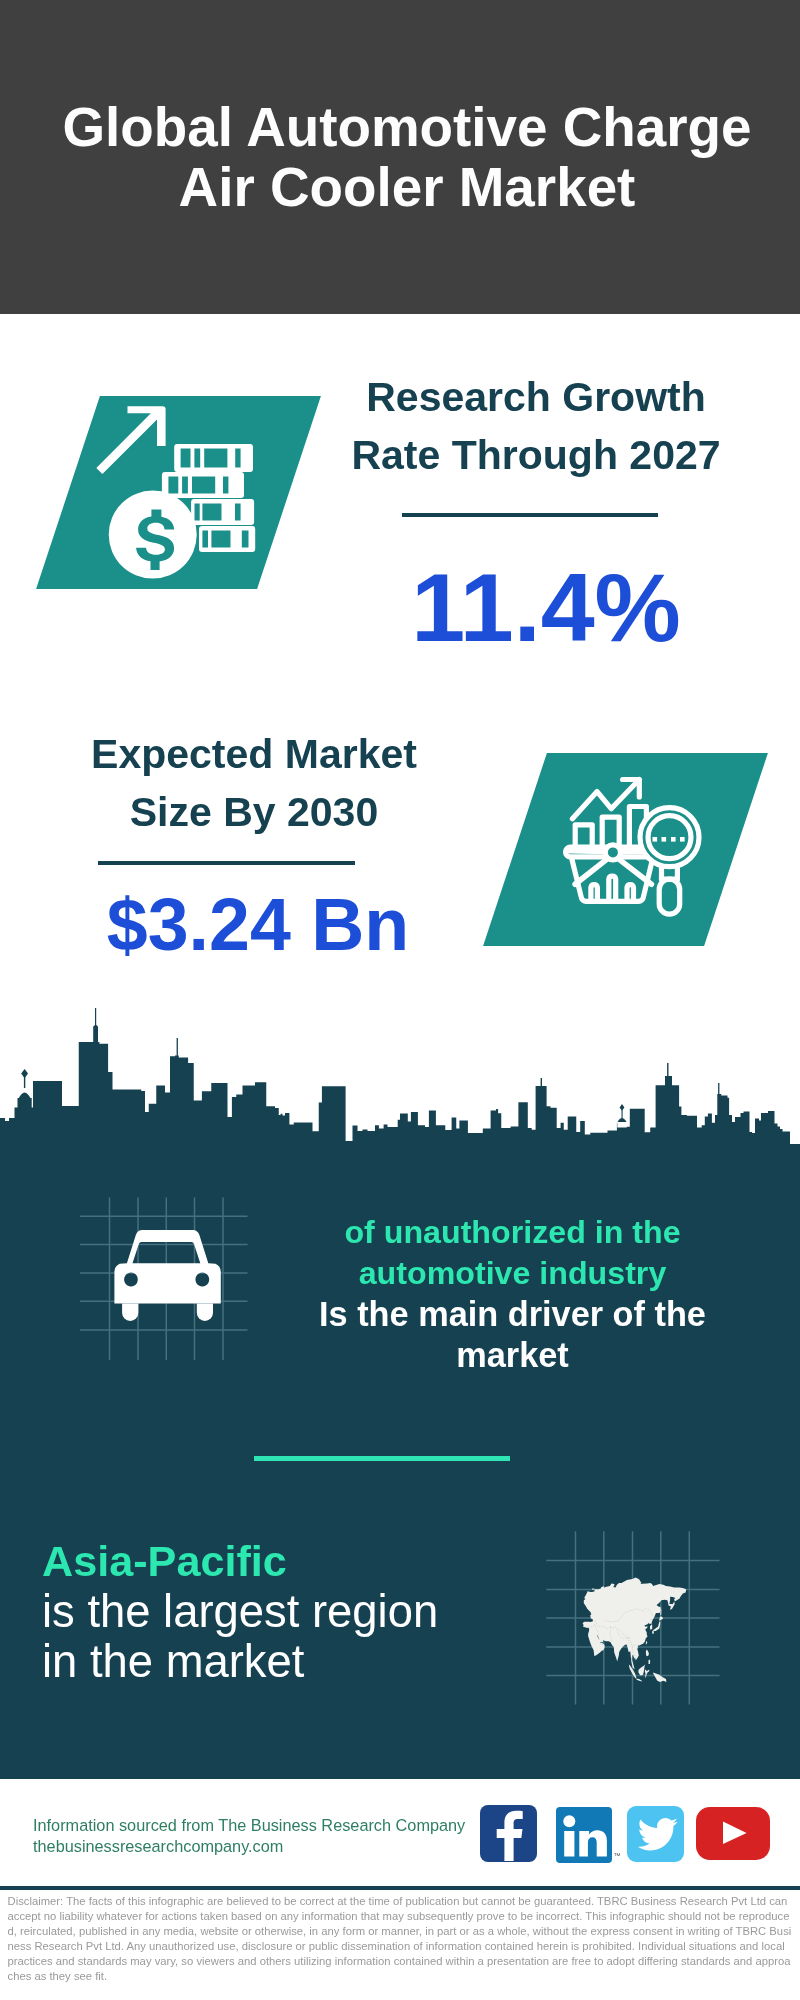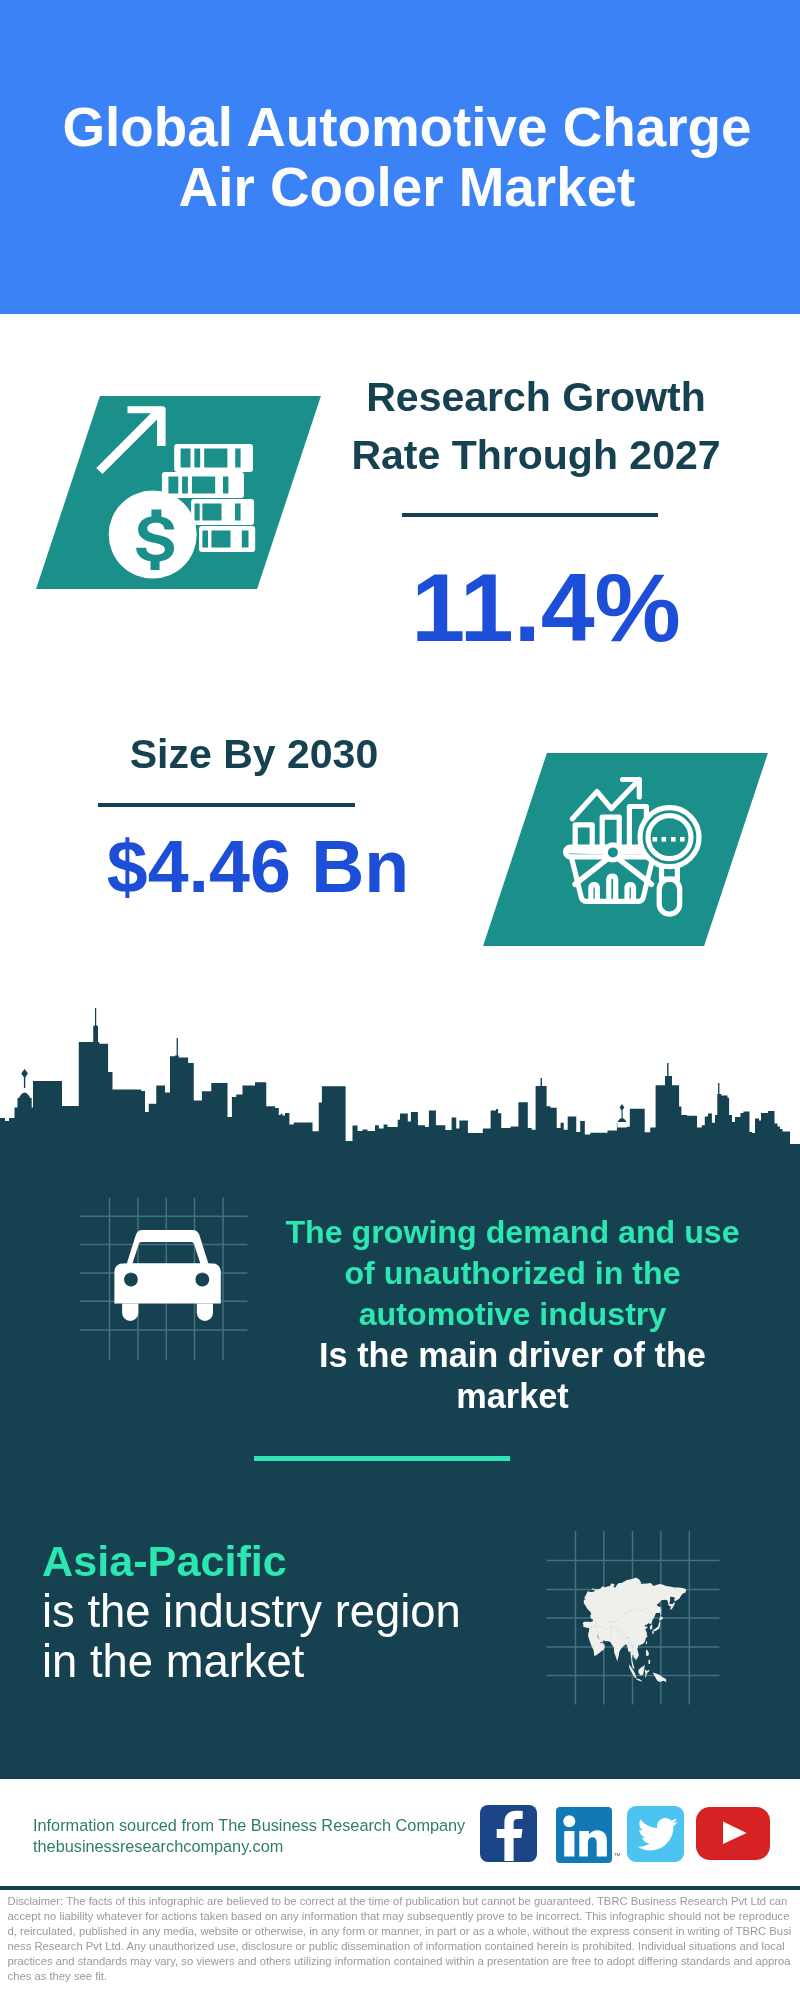--- a/index.html
+++ b/index.html
@@ -3,21 +3,21 @@
 <meta charset="utf-8">
 <title>Global Automotive Charge Air Cooler Market</title>
 <style>
   * { margin:0; padding:0; box-sizing:border-box; }
   html,body { width:800px; height:2000px; }
   body { font-family:"Liberation Sans", sans-serif; background:#ffffff; overflow:hidden;
          -webkit-font-smoothing:antialiased; }
   .page { position:relative; width:800px; height:2000px; background:#fff; overflow:hidden; }
 
   
-  .header { position:absolute; left:0; top:0; width:800px; height:314px; background:#3b82f6; }
+  .header { position:absolute; left:0; top:0; width:800px; height:314px; background:#404040; }
   .header .title { position:absolute; left:7px; top:96.5px; width:800px; text-align:center;
      color:#fdfdfd; font-size:54.8px; line-height:60px; font-weight:bold; }
 
   .plg { position:absolute; background:#1b908a; transform:skewX(-18.3deg); }
 
   .statblock { position:absolute; text-align:center; }
   .statblock .head { color:#164150; font-size:41px; line-height:58px; font-weight:bold; }
   .rule { height:4px; background:#164150; margin:0 auto; }
   .statblock .big { color:#1d4ed8; font-weight:bold; }
 
@@ -136,24 +136,25 @@
     <g fill="#fff">
       <rect x="92.5" y="62.0" width="4.6" height="4.6"></rect>
       <rect x="101.5" y="62.0" width="4.6" height="4.6"></rect>
       <rect x="111.0" y="62.0" width="4.6" height="4.6"></rect>
       <rect x="120.0" y="62.0" width="4.6" height="4.6"></rect>
     </g>
   </svg>
 
   <div class="statblock" style="left:54px; top:725px; width:400px;">
     <div class="head">
+      <div>Expected Market</div>
       <div>Size By 2030</div>
     </div>
     <div class="rule" style="width:257px; margin:20px 0 0 44px;"></div>
-    <div class="big" style="font-size:73.5px; line-height:78px; margin:21px 0 0 8px;">$4.46 Bn</div>
+    <div class="big" style="font-size:73.5px; line-height:78px; margin:21px 0 0 8px;">$3.24 Bn</div>
   </div>
 
   <div class="dark"></div>
   <svg class="skyline" viewBox="0 0 800 160" preserveAspectRatio="none" style="position:absolute; left:0; top:1000px; width:800px; height:160px; z-index:2;">
     <g transform="translate(0,-1000)" fill="#164150">
       <path d="M0 1160 L0 1118 L5 1118 L5 1121 L9 1121 L9 1118 L14.5 1118 L14.5 1107.5 L17 1107.5 L17 1107.5 L31 1107.5 L31 1107.5 L33 1107.5 L33 1081 L60 1081 L60 1081 L62 1081 L62 1106 L66 1106 L66 1106 L78.75 1106 L78.75 1041.9 L92.5 1041.9 L92.5 1041.9 L99.4 1041.9 L99.4 1043.75 L108.1 1043.75 L108.1 1071.9 L112.5 1071.9 L112.5 1089.4 L141.25 1089.4 L141.25 1091 L145 1091 L145 1111.9 L148.75 1111.9 L148.75 1103.75 L156.25 1103.75 L156.25 1085.6 L165 1085.6 L165 1092.5 L170 1092.5 L170 1056.25 L175 1056.25 L175 1055.6 L178.75 1055.6 L178.75 1057.5 L188.1 1057.5 L188.1 1063.1 L193.75 1063.1 L193.75 1100.6 L201.9 1100.6 L201.9 1091.25 L211.25 1091.25 L211.25 1083.1 L227.5 1083.1 L227.5 1116.9 L231.9 1116.9 L231.9 1096.9 L236.25 1096.9 L236.25 1094.4 L242.5 1094.4 L242.5 1085.6 L255 1085.6 L255 1082.25 L266.25 1082.25 L266.25 1106.25 L275 1106.25 L275 1108.1 L278.75 1108.1 L278.75 1115 L280.6 1115 L280.6 1113.75 L282.5 1113.75 L282.5 1115.6 L285 1115.6 L285 1113.1 L289.4 1113.1 L289.4 1124.4 L293.75 1124.4 L293.75 1122.5 L312.5 1122.5 L312.5 1131.25 L318.75 1131.25 L318.75 1102.5 L321.9 1102.5 L321.9 1086.25 L345.6 1086.25 L345.6 1141 L352.5 1141 L352.5 1125.6 L357.5 1125.6 L357.5 1131 L362.5 1131 L362.5 1129.4 L367.5 1129.4 L367.5 1131 L375 1131 L375 1125.3 L378.9 1125.3 L378.9 1128.4 L383.6 1128.4 L383.6 1124.5 L387.5 1124.5 L387.5 1126.9 L397.7 1126.9 L397.7 1119.8 L400 1119.8 L400 1113.6 L407.8 1113.6 L407.8 1121.4 L410.9 1121.4 L410.9 1112 L417.9 1112 L417.9 1125.3 L425 1125.3 L425 1126.9 L428.9 1126.9 L428.9 1110.5 L435.9 1110.5 L435.9 1125.3 L445.3 1125.3 L445.3 1130 L451.6 1130 L451.6 1117.5 L456.25 1117.5 L456.25 1128.4 L459.4 1128.4 L459.4 1120.6 L467.9 1120.6 L467.9 1133.1 L482.8 1133.1 L482.8 1128.4 L490.6 1128.4 L490.6 1110.5 L496.1 1110.5 L496.1 1108.9 L498.1 1108.9 L498.1 1113.3 L501.25 1113.3 L501.25 1128.1 L510.6 1128.1 L510.6 1126.6 L518.4 1126.6 L518.4 1102.3 L527.8 1102.3 L527.8 1128.1 L531.7 1128.1 L531.7 1129.7 L535.6 1129.7 L535.6 1086 L546.6 1086 L546.6 1106.25 L550.5 1106.25 L550.5 1107.8 L556.7 1107.8 L556.7 1128.1 L560.6 1128.1 L560.6 1122.7 L563.75 1122.7 L563.75 1129.7 L567.7 1129.7 L567.7 1116.4 L576.25 1116.4 L576.25 1132 L580.2 1132 L580.2 1121.1 L584.8 1121.1 L584.8 1134.4 L590.3 1134.4 L590.3 1132.8 L607.5 1132.8 L607.5 1130.5 L616.9 1130.5 L616.9 1122.7 L617.3 1122.7 L617.3 1127.5 L626.7 1127.5 L626.7 1126.7 L629.8 1126.7 L629.8 1108.75 L644.7 1108.75 L644.7 1132.2 L650.2 1132.2 L650.2 1127.5 L655.6 1127.5 L655.6 1085.3 L665 1085.3 L665 1076 L672 1076 L672 1085.3 L679.1 1085.3 L679.1 1106.4 L681.4 1106.4 L681.4 1115 L686.9 1115 L686.9 1115.8 L697 1115.8 L697 1127.5 L701.7 1127.5 L701.7 1125.2 L704.8 1125.2 L704.8 1116.6 L707.9 1116.6 L707.9 1113.4 L711.9 1113.4 L711.9 1122.8 L715 1122.8 L715 1115 L717.3 1115 L717.3 1093.9 L721.25 1093.9 L721.25 1095.5 L727.5 1095.5 L727.5 1097.8 L729.1 1097.8 L729.1 1115 L732 1115 L732 1122 L735 1122 L735 1117 L740.5 1117 L740.5 1113 L743.5 1113 L743.5 1111.5 L749.5 1111.5 L749.5 1132 L752 1132 L752 1133 L755 1133 L755 1118.5 L759 1118.5 L759 1120.5 L761 1120.5 L761 1113 L768 1113 L768 1111 L774.5 1111 L774.5 1123.5 L777.5 1123.5 L777.5 1126.5 L780 1126.5 L780 1129 L782.5 1129 L782.5 1131.5 L788 1131.5 L788 1131.6 L790 1131.6 L790 1152.8 L800 1152.8 L800 1152.8 L800 1160 Z"></path>
 
       <rect x="95.0" y="1008" width="1.2" height="20"></rect>
       <path d="M93.2 1026.5 l2.4 -2.0 2.4 2.0 v16 h-4.8 z"></path>
       <rect x="23.9" y="1074" width="1.4" height="14"></rect>
@@ -188,32 +189,31 @@
                l9.0 28.4 7.2 0.6 a9 9 0 0 1 5.3 8.2 v31.5 h-106.4 z
                M71.6 42.1 h49.6 a3 3 0 0 1 2.9 2.1 l6.2 19.0 h-67.8 l6.2 -19.0 a3 3 0 0 1 2.9 -2.1 z
                M61.0 72.6 a6.9 6.9 0 1 0 0.01 0 z
                M132.3 72.6 a6.9 6.9 0 1 0 0.01 0 z"></path>
       <path d="M52.1 103.5 h16.2 v9.3 a8.1 8.1 0 0 1 -16.2 0 z"></path>
       <path d="M126.8 103.5 h16.2 v9.3 a8.1 8.1 0 0 1 -16.2 0 z"></path>
     </g>
   </svg>
 
   <div class="driver" style="left:265px; top:1212px; width:495px; text-align:center; z-index:3;">
-    <div class="hl">The growing demand and use</div>
     <div class="hl">of unauthorized in the</div>
     <div class="hl">automotive industry</div>
     <div class="sub">Is the main driver of the</div>
     <div class="sub">market</div>
   </div>
 
   <div class="greenrule" style="left:254px; top:1456px; width:256px; z-index:3;"></div>
 
   <div class="region" style="position:absolute; left:42px; top:1536px; width:510px; text-align:left; z-index:3;">
     <div class="hl">Asia-Pacific</div>
-    <div class="sub">is the industry region</div>
+    <div class="sub">is the largest region</div>
     <div class="sub">in the market</div>
   </div>
 
   <svg class="mapsvg" viewBox="0 0 200 210" style="position:absolute; left:540px; top:1510px; width:200px; height:210px; z-index:3;">
     <g stroke="#44707f" stroke-width="1.5">
       <line x1="35.5" y1="21.2" x2="35.5" y2="194.5"></line>
       <line x1="63.8" y1="21.2" x2="63.8" y2="194.5"></line>
       <line x1="92.5" y1="21.2" x2="92.5" y2="194.5"></line>
       <line x1="120.8" y1="21.2" x2="120.8" y2="194.5"></line>
       <line x1="149.3" y1="21.2" x2="149.3" y2="194.5"></line>

